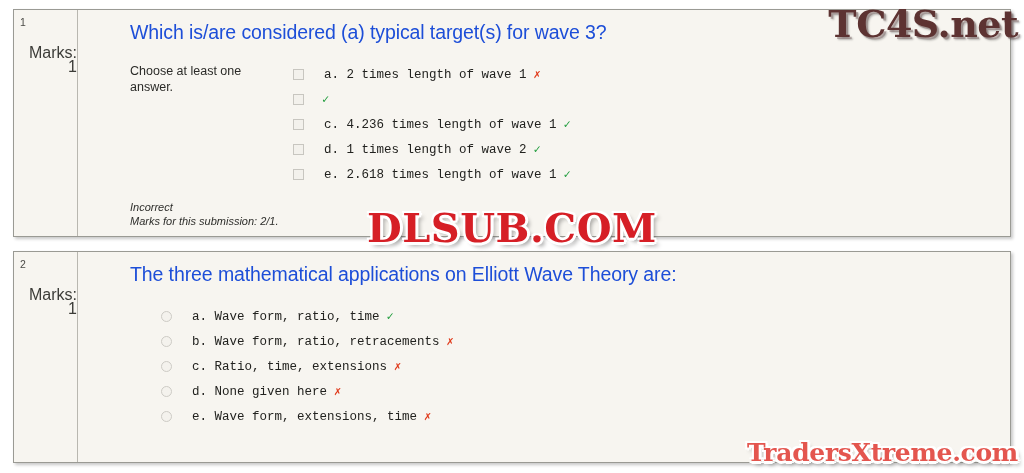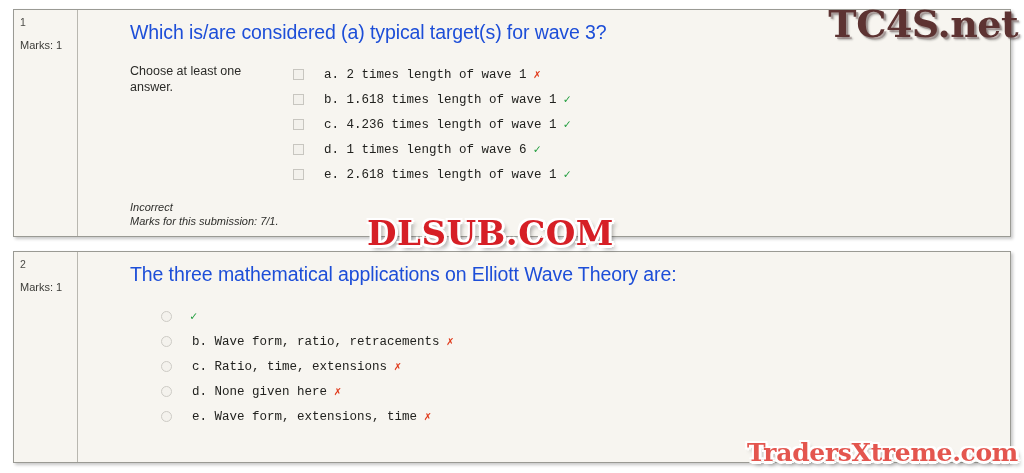--- a/index.html
+++ b/index.html
@@ -42,24 +42,25 @@
     padding: 6px 0 0 6px;
     box-sizing: border-box;
     color: #3a3a36;
   }
   .qnum {
     font-size: 10.5px;
     line-height: 13px;
     color: #4a4a46;
   }
   .qmarks {
-    font-size: 11px;
+    font-size: 16px;
     line-height: 14px;
     color: #3c3c38;
-    margin-top: 9px;
+    margin-top: 17px;
+    text-align: right;
   }
 
   .qbody {
     flex: 1 1 auto;
     position: relative;
     padding: 0;
   }
 
   .qtitle {
     font-size: 19.5px;
@@ -152,22 +153,22 @@
     right: 6px;
     top: 1px;
     font-size: 38px;
     font-family: "DejaVu Serif", serif;
     color: #5d3332;
     letter-spacing: -0.5px;
     text-shadow: 2px 2px 0 rgba(120,95,95,0.45), 3px 3px 2px rgba(0,0,0,0.25);
   }
   #wm-dlsub {
     left: 367px;
-    top: 213px;
-    font-size: 34px;
+    top: 204px;
+    font-size: 40px;
     font-family: "DejaVu Serif", serif;
     color: #d61f26;
     letter-spacing: 0.5px;
     -webkit-text-stroke: 1px #ffffff;
     paint-order: stroke fill;
     text-shadow:
       -2px -2px 0 #fff,  2px -2px 0 #fff,
       -2px  2px 0 #fff,  2px  2px 0 #fff,
        0px  3px 0 #fff,  3px  0px 0 #fff,
        4px  4px 4px rgba(0,0,0,0.35);
@@ -207,71 +208,71 @@
                 <span class="cbox"></span>
               </span>
             <span class="ans-label">a. 2 times length of wave 1</span>
             <span class="mark wrong">✗</span>
           </div>
 
           <div class="answer-row">
             <span class="ans-input">
                 <span class="cbox"></span>
               </span>
-            <span class="ans-label">b. 1.618 times length of wave 1</span>
             <span class="mark correct">✓</span>
           </div>
 
           <div class="answer-row">
             <span class="ans-input">
                 <span class="cbox"></span>
               </span>
             <span class="ans-label">c. 4.236 times length of wave 1</span>
             <span class="mark correct">✓</span>
           </div>
 
           <div class="answer-row">
             <span class="ans-input">
                 <span class="cbox"></span>
               </span>
-            <span class="ans-label">d. 1 times length of wave 6</span>
+            <span class="ans-label">d. 1 times length of wave 2</span>
             <span class="mark correct">✓</span>
           </div>
 
           <div class="answer-row">
             <span class="ans-input">
                 <span class="cbox"></span>
               </span>
             <span class="ans-label">e. 2.618 times length of wave 1</span>
             <span class="mark correct">✓</span>
           </div>
 
         </div>
       </div>
       <div class="feedback">
         <div>Incorrect</div>
-        <div>Marks for this submission: 7/1.</div>
+        <div>Marks for this submission: 2/1.</div>
       </div>
     </div>
   </div>
 
   <div class="qpanel" id="panel-2">
     <div class="qinfo">
       <div class="qnum">2</div>
       <div class="qmarks">Marks: 1</div>
     </div>
     <div class="qbody">
       <div class="qtitle">The three mathematical applications on Elliott Wave Theory are:</div>
       <div class="qcontent">
         <div class="answers">
 
           <div class="answer-row">
             <span class="ans-input">
                 <span class="rbtn"></span>
               </span>
+            <span class="ans-label">a. Wave form, ratio, time</span>
             <span class="mark correct">✓</span>
           </div>
 
           <div class="answer-row">
             <span class="ans-input">
                 <span class="rbtn"></span>
               </span>
             <span class="ans-label">b. Wave form, ratio, retracements</span>
             <span class="mark wrong">✗</span>
           </div>

